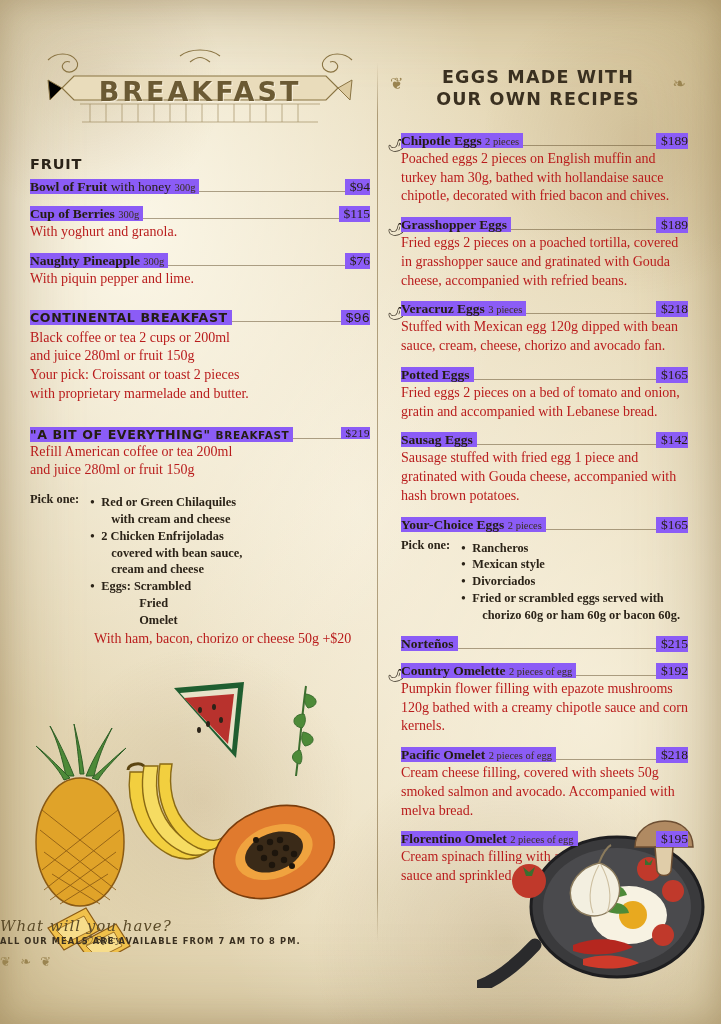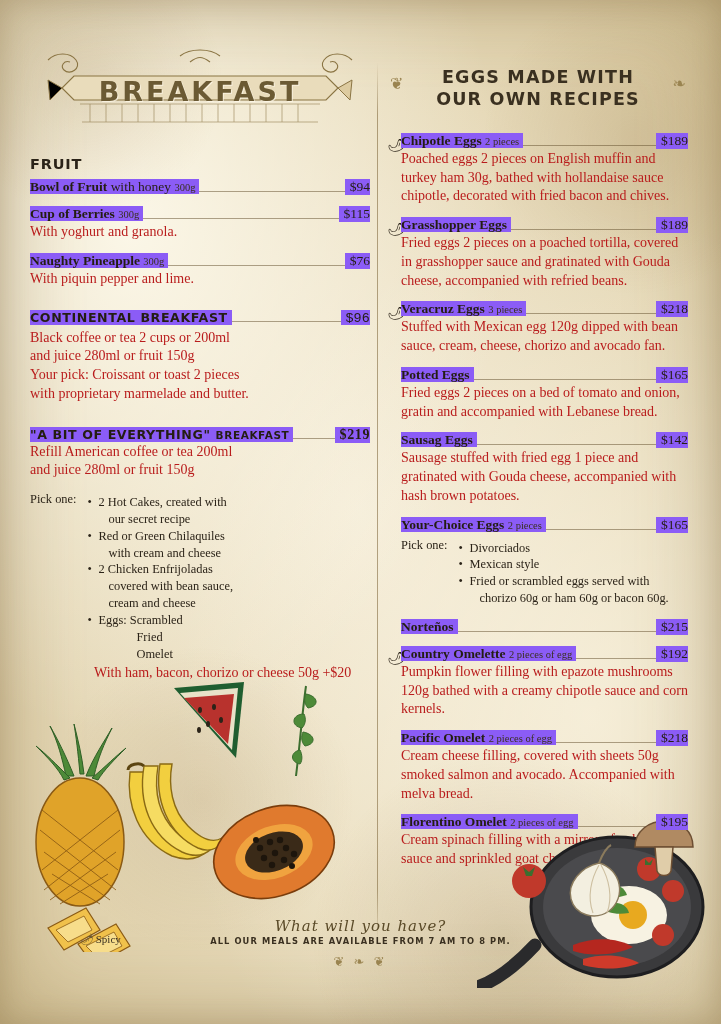--- a/index.html
+++ b/index.html
@@ -104,26 +104,26 @@
     color:#6b5a33;font-size:11px;
   }
   .right-item{position:relative;padding-left:13px;}
   .right-item .pepper-abs{position:absolute;left:-1px;top:1px;}
 
   
   ul.bul{margin:2px 0 0 0;padding-left:16px;list-style:none;}
   ul.bul li{position:relative;font-size:12.4px;line-height:1.36;}
   ul.bul li:before{content:"•";position:absolute;left:-11px;color:#2b2318;}
   ul.bul li .sub{display:block;padding-left:10px;}
-  .pickone{display:flex;gap:6px;margin-top:5px;font-size:12.4px;}
+  .pickone{display:flex;gap:6px;margin-top:5px;font-size:12.4px;font-weight:bold;}
   .pickone .label{white-space:nowrap;padding-top:0px;}
 
   
   .footer{
-    position:absolute;left:0;right:0;bottom:54px;text-align:center;
+    position:absolute;left:0;right:0;bottom:54px;text-align:left;
   }
   .footer .what{
     font-family:"DejaVu Serif", serif;
     font-style:italic;font-size:15px;color:#5a4a28;letter-spacing:1px;
   }
   .footer .hours{
     font-family:"DejaVu Sans", sans-serif;
     font-weight:bold;font-size:8.3px;letter-spacing:1.1px;color:#3a3020;margin-top:1px;
   }
   .footer .orn{margin-top:8px;color:#9a8450;font-size:13px;letter-spacing:3px;}
@@ -231,37 +231,33 @@
         <div>and juice 280ml or fruit 150g</div>
         <div>Your pick: Croissant or toast 2 pieces</div>
         <div>with proprietary marmelade and butter.</div>
       </div>
     </div>
 
     <div style="height:12px"></div>
     <div class="item">
       <div class="item-head" style="font-family:'DejaVu Sans',sans-serif;font-size:12.6px;letter-spacing:.6px;">
         <span class="rule"></span>
-        <span class="price" style="font-family:'Liberation Serif',serif;font-size:14px;font-weight:bold;">$219</span>
+        <span class="price" style="font-family:'Liberation Serif',serif;font-size:11px;font-weight:normal;">$219</span>
         <span class="name"><span>"A BIT OF EVERYTHING"</span>
           <span class="suffix" style="font-size:10.5px">BREAKFAST</span>
         </span>
       </div>
       <div class="item-desc" style="">
         <div>Refill American coffee or tea 200ml</div>
         <div>and juice 280ml or fruit 150g</div>
       </div>
 
       <div class="pickone" style="margin-top:12px">
         <span class="label">Pick one:</span>
         <ul class="bul">
-          <li>
-            <span>2 Hot Cakes, created with</span>
-            <span class="sub">our secret recipe</span>
-          </li>
           <li>
             <span>Red or Green Chilaquiles</span>
             <span class="sub">with cream and cheese</span>
           </li>
           <li>
             <span>2 Chicken Enfrijoladas</span>
             <span class="sub">covered with bean sauce,</span>
             <span class="sub">cream and cheese</span>
           </li>
           <li>
@@ -338,22 +334,23 @@
     <div class="item right-item">
       <div class="item-head">
         <span class="rule"></span>
         <span class="price">$165</span>
         <span class="name"><span>Your-Choice Eggs</span>
           <span class="qty">2 pieces</span></span>
       </div>
       <div class="pickone">
         <span class="label">Pick one:</span>
         <ul class="bul">
+          <li>Rancheros</li>
+          <li>Mexican style</li>
           <li>Divorciados</li>
-          <li>Mexican style</li>
           <li>
             <span>Fried or scrambled eggs served with</span>
             <span class="sub">chorizo 60g or ham 60g or bacon 60g.</span>
           </li>
         </ul>
       </div>
     </div>
 
     <div class="item right-item" style="margin-top:12px">
       <div class="item-head">

